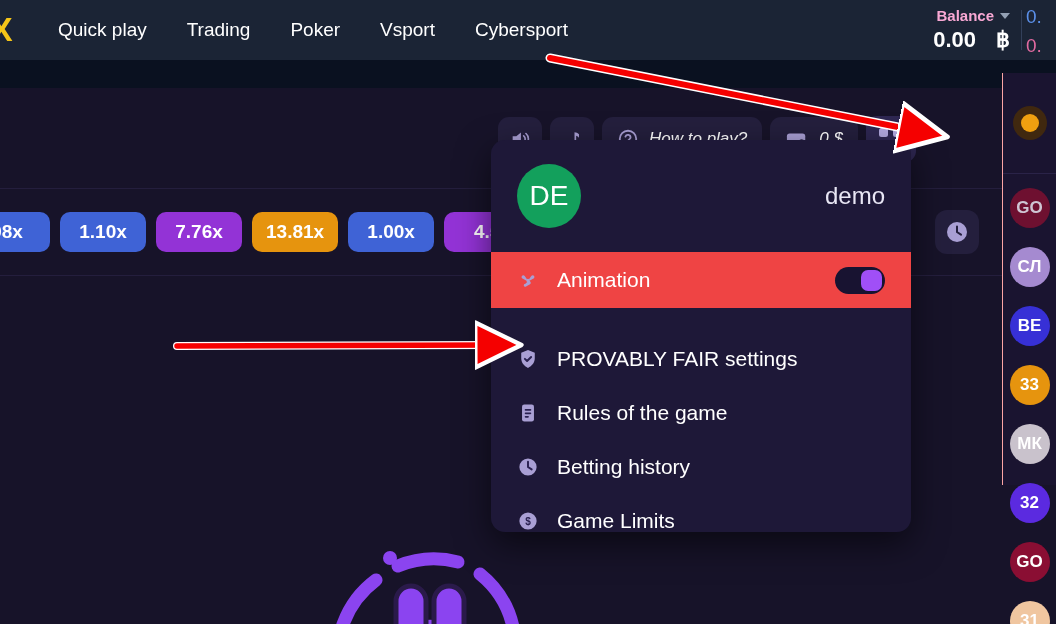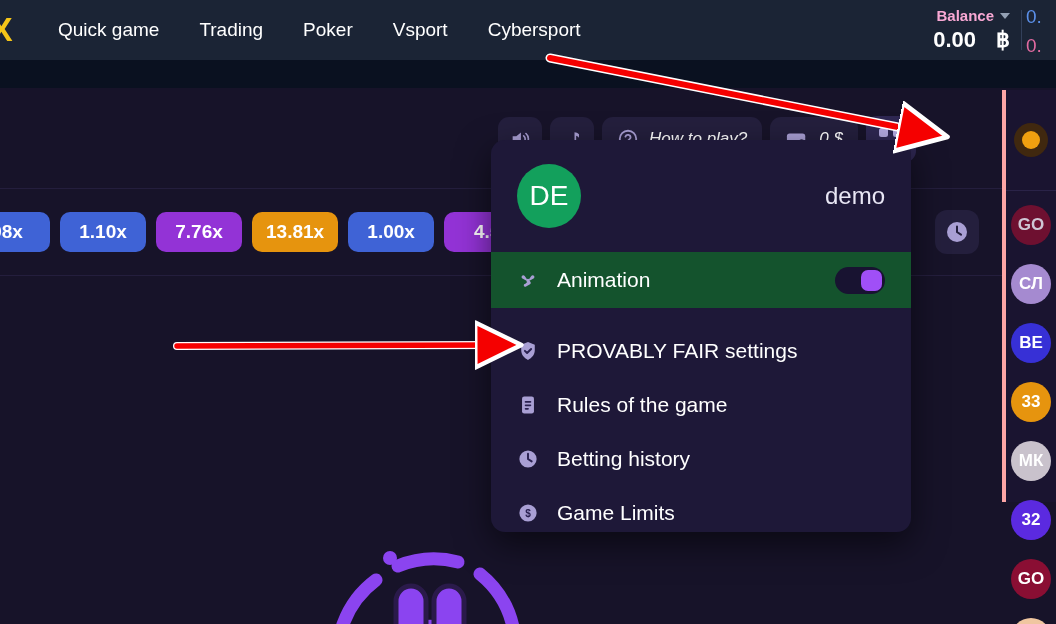--- a/index.html
+++ b/index.html
@@ -90,22 +90,22 @@
   .history-btn {
     position: absolute; left: 935px; top: 210px;
     width: 44px; height: 44px; background: #241f3d; border-radius: 12px;
     display: flex; align-items: center; justify-content: center; cursor: pointer;
   }
 
   
   .rocket-wrap { position: absolute; left: 310px; top: 440px; width: 240px; height: 200px; }
 
   
-  .sidebar { position: absolute; left: 1002px; top: 90px; width: 54px; height: 412px;
-             background: #1a1430; border-left: 4px solid #fca5a5; }
+  .sidebar { position: absolute; left: 1002px; top: 73px; width: 54px; height: 412px;
+             background: #1a1430; border-left: 1px solid #fca5a5; }
   .sb-top { height: 100px; display: flex; align-items: center; justify-content: center; }
   .sb-dot-outer { width: 34px; height: 34px; border-radius: 50%; background: #40280f;
                   display: flex; align-items: center; justify-content: center; }
   .sb-dot-inner { width: 18px; height: 18px; border-radius: 50%; background: #f0a010; }
   .sb-divider { height: 1px; background: #2a2348; }
   .sb-list { padding-top: 14px; display: flex; flex-direction: column; gap: 19px; align-items: center; }
   .sb-av { width: 40px; height: 40px; border-radius: 50%;
            display: flex; align-items: center; justify-content: center;
            color: #fff; font-size: 17px; font-weight: 600; cursor: pointer; flex: none; }
 
@@ -115,47 +115,47 @@
     background: #1e1838; border-radius: 14px;
     box-shadow: 0 12px 34px rgba(0,0,0,0.55);
     overflow: hidden; z-index: 40;
   }
   .panel-head { height: 112px; display: flex; align-items: center;
                 justify-content: space-between; padding: 0 26px; }
   .avatar { width: 64px; height: 64px; border-radius: 50%; background: #13a05c;
             display: flex; align-items: center; justify-content: center;
             color: #fff; font-size: 28px; font-weight: 400; }
   .username { color: #e8e6f4; font-size: 24px; }
-  .anim-row { height: 56px; background: #14532d; display: flex; align-items: center;
+  .anim-row { height: 56px; background: #ef4444; display: flex; align-items: center;
               padding: 0 26px; gap: 18px; cursor: pointer; }
   .anim-label { color: #ffffff; font-size: 21px; flex: 1; }
   .toggle { width: 50px; height: 27px; border-radius: 14px; background: #181331;
             display: flex; align-items: center; justify-content: flex-end; padding: 3px; cursor: pointer; }
   .knob { width: 21px; height: 21px; border-radius: 7px; background: #a04ff7; }
-  .menu-list { padding-top: 16px; }
+  .menu-list { padding-top: 16px; margin-top: 8px; }
   .menu-item { height: 54px; display: flex; align-items: center; gap: 18px;
                padding: 0 26px; cursor: pointer; }
   .menu-icon { width: 22px; height: 22px; flex: none; color: #a99fd4;
                display: flex; align-items: center; justify-content: center; }
   .menu-label { color: #ffffff; font-size: 21px; }
 
   
   .arrows { position: absolute; left: 0; top: 0; width: 1056px; height: 624px;
             pointer-events: none; z-index: 90; }
 </style>
 </head>
 <body>
 
 <div id="root">
 
   <div class="topnav">
     <div class="logo-mark">X</div>
 
     <div class="nav-items">
-      <div class="nav-link">Quick game</div>
+      <div class="nav-link">Quick play</div>
       <div class="nav-link">Trading</div>
       <div class="nav-link">Poker</div>
       <div class="nav-link">Vsport</div>
       <div class="nav-link">Cybersport</div>
 
     </div>
 
     <div class="balance-block">
       <div class="balance-top">
         <span class="balance-label">Balance</span>

